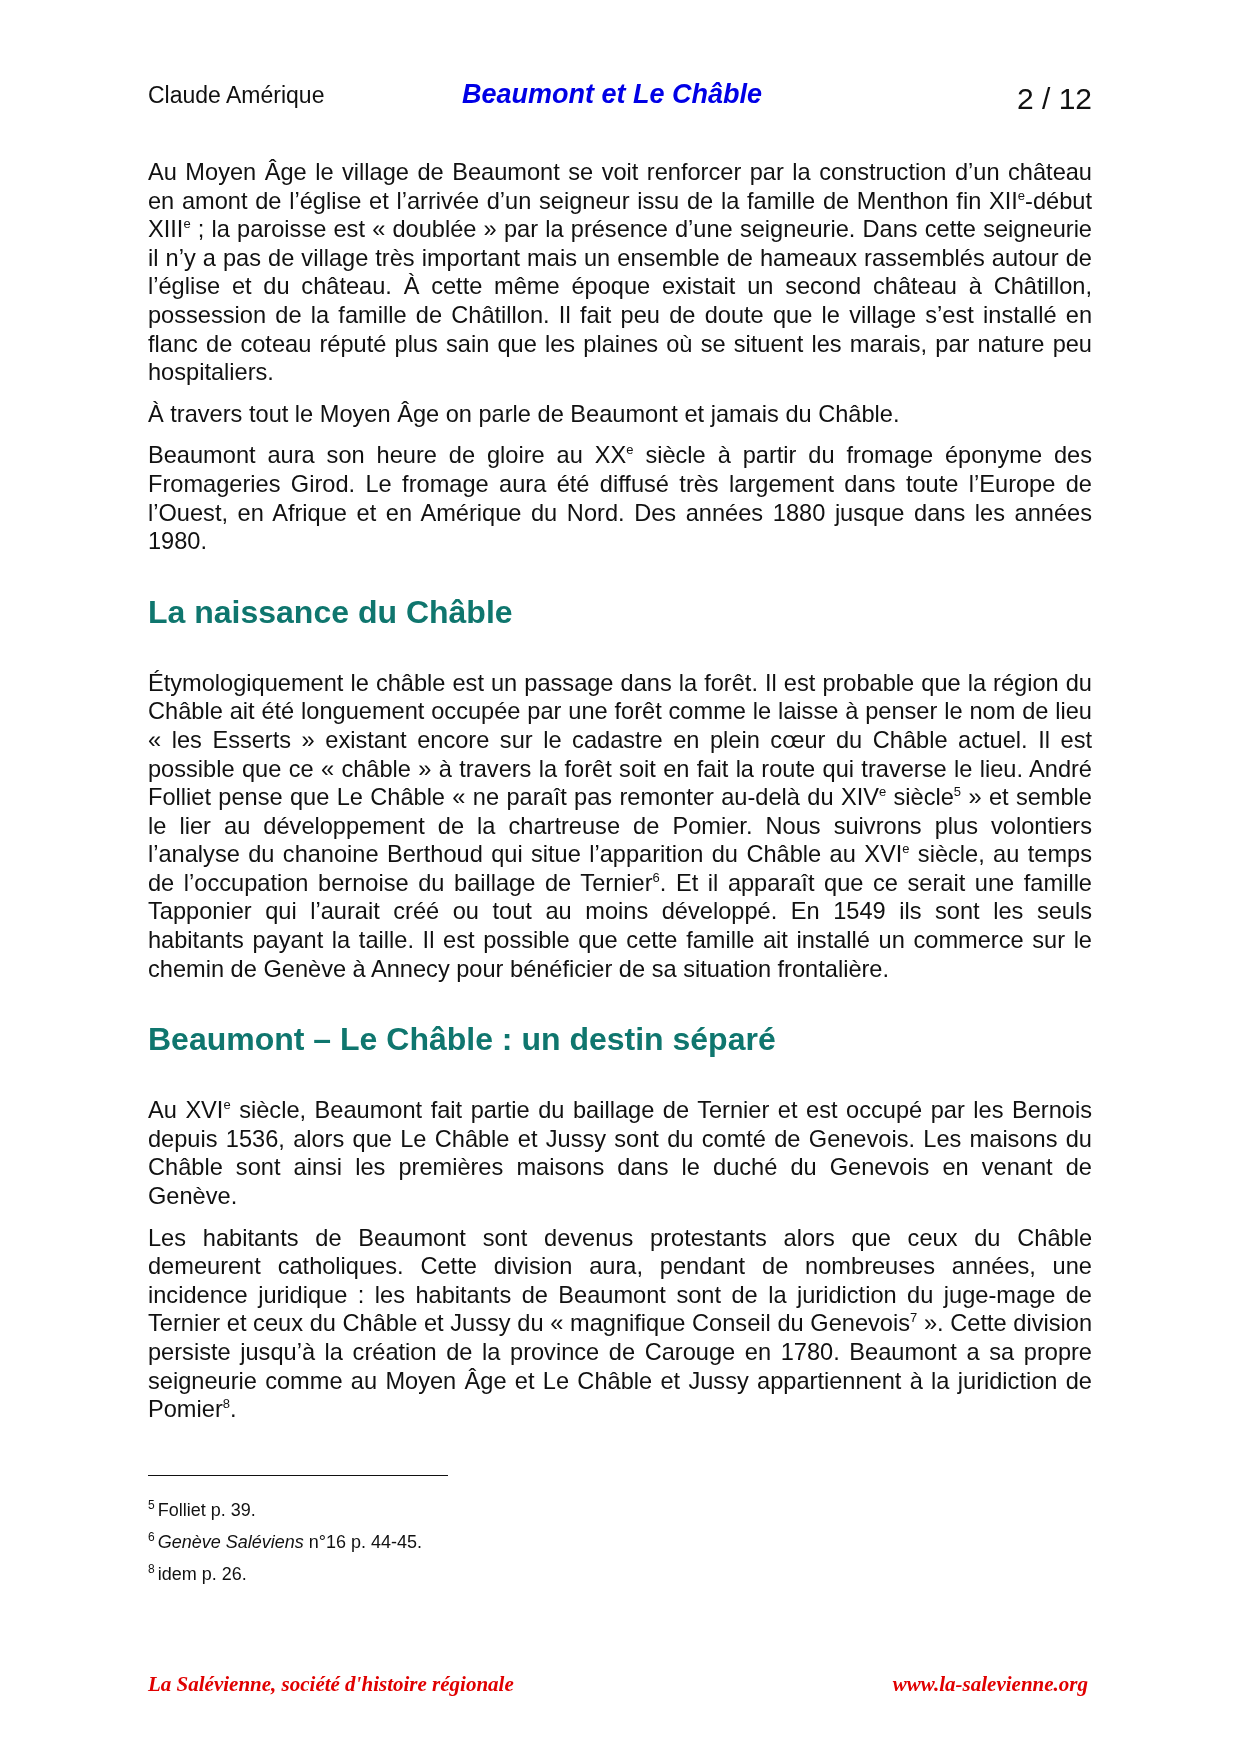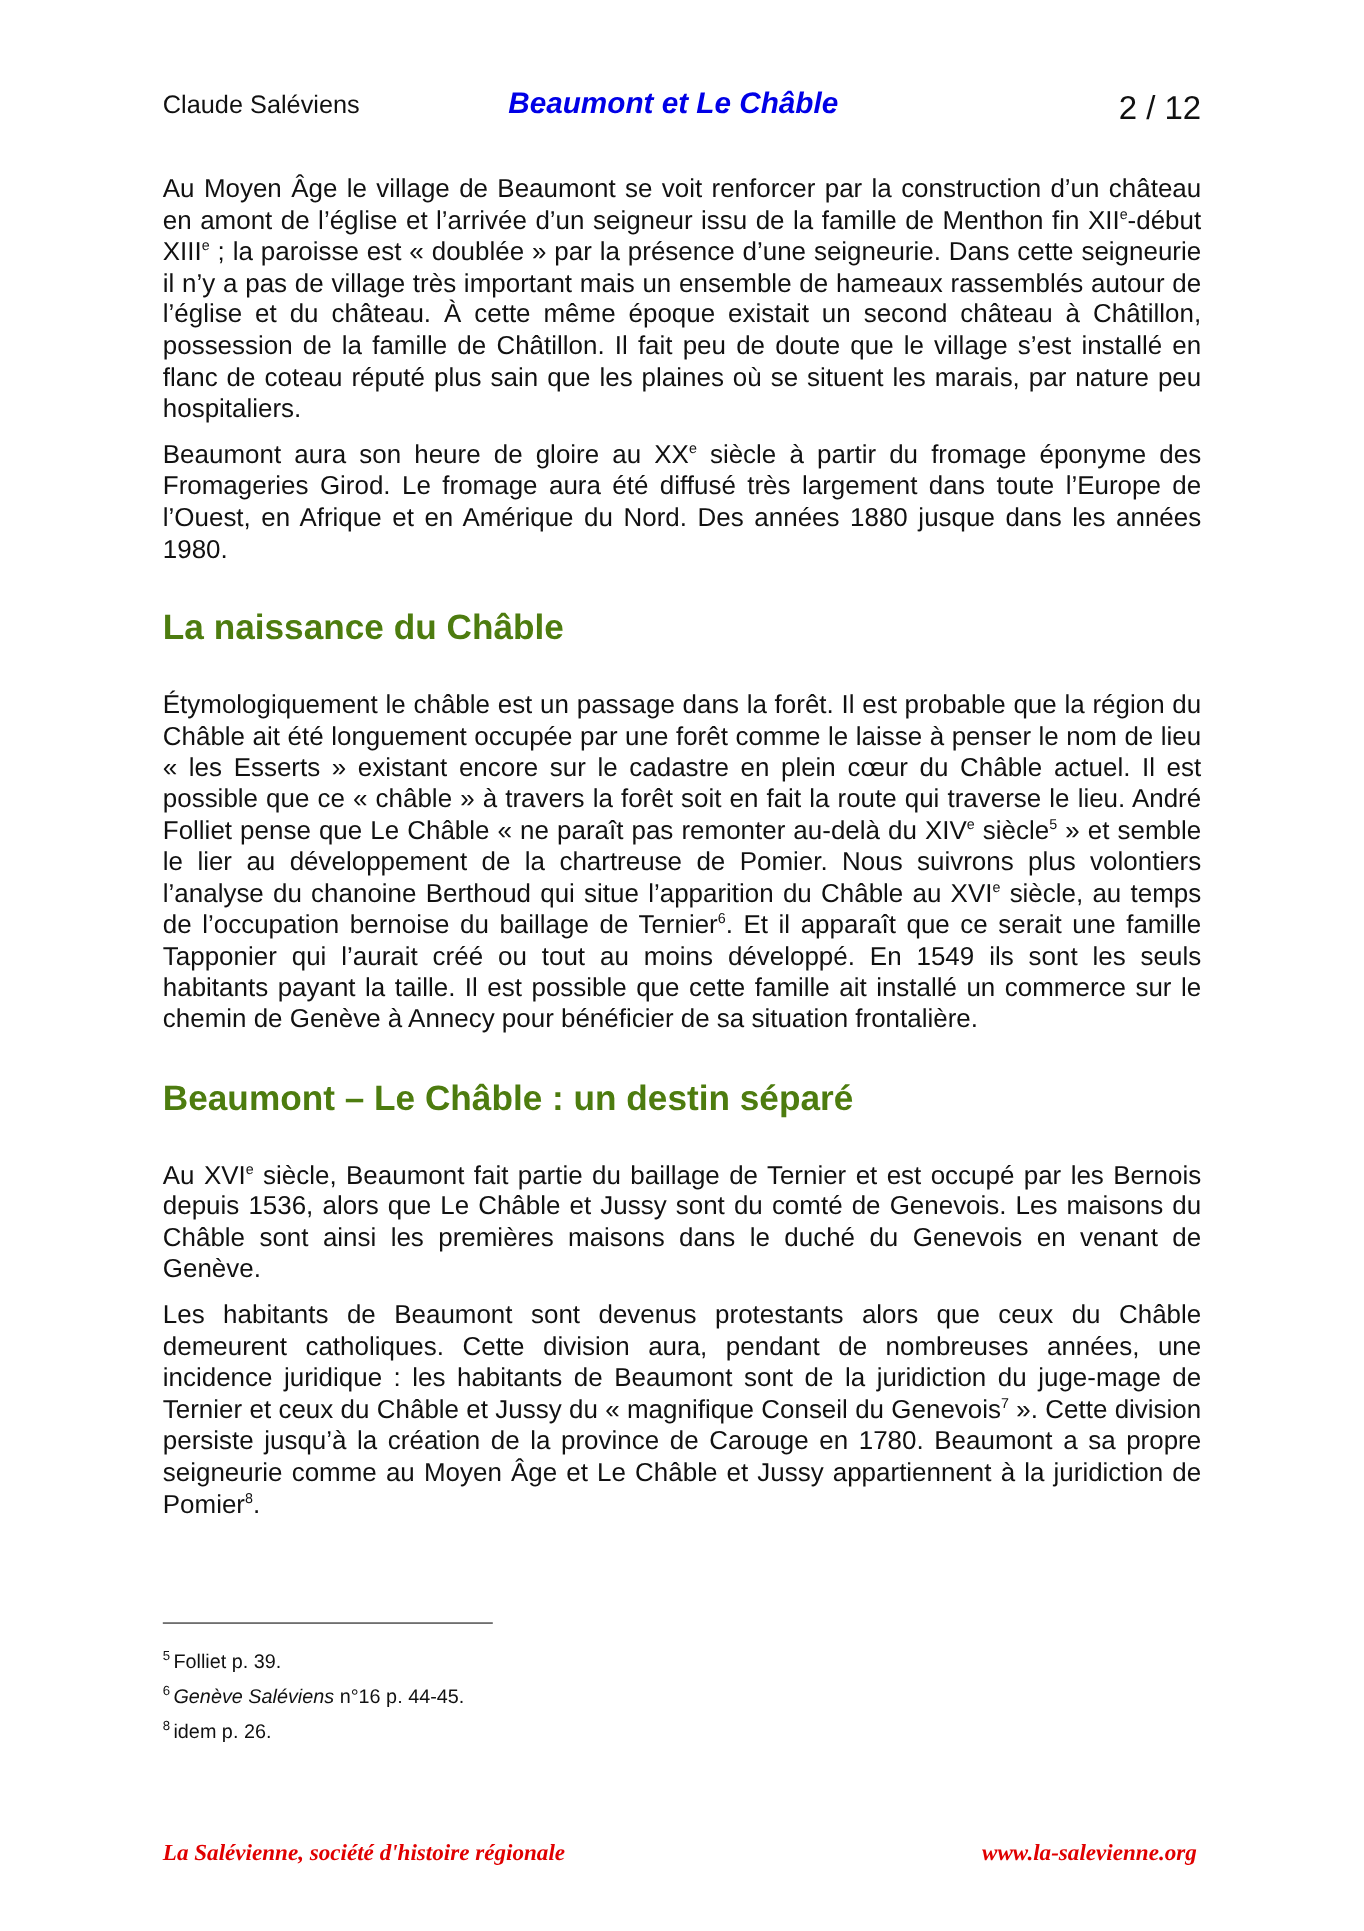--- a/index.html
+++ b/index.html
@@ -7,47 +7,48 @@
          font-family: "Liberation Sans", sans-serif; color: #111111; }
   .header { position: absolute; top: 82px; left: 148px; width: 944px; height: 34px; }
   .hdr-author { position: absolute; left: 0; top: 0; font-size: 23px; }
   .hdr-title { position: absolute; left: 314px; top: -3px; font-size: 27px; font-weight: bold;
                font-style: italic; color: #0000e6; }
   .hdr-page { position: absolute; right: 0; top: 0; font-size: 30px; }
 
   .body { position: absolute; left: 148px; top: 158px; width: 944px; }
   p.para { margin: 0 0 13px 0; font-size: 23.6px; line-height: 28.6px; text-align: justify; }
   sup { font-size: 13px; line-height: 0; vertical-align: 9px; }
-  h2.section { margin: 38px 0 39px 0; font-size: 32px; font-weight: bold; color: #4d7c0f;
+  h2.section { margin: 38px 0 39px 0; font-size: 32px; font-weight: bold; color: #0f766e;
                line-height: 36px; }
 
   .fn-sep { position: absolute; left: 148px; top: 1475px; width: 300px; height: 0;
             border-top: 1.3px solid #111; }
   .footnotes { position: absolute; left: 148px; top: 1494px; width: 600px; }
   .fn { font-size: 18px; line-height: 32px; }
   .fn sup { font-size: 12px; vertical-align: 7px; margin-right: 3px; }
   .fn em { font-style: italic; }
 
   .footer { position: absolute; left: 148px; top: 1672px; width: 940px; height: 30px;
             font-family: "Liberation Serif", serif; font-style: italic; font-weight: bold;
             color: #e00000; font-size: 21px; }
   .footer-left { position: absolute; left: 0; top: 0; }
   .footer-right { position: absolute; right: 0; top: 0; margin-left: 28px; }
 </style>
 </head>
 <body>
 
 <div class="header">
-  <span class="hdr-author">Claude Saléviens</span>
+  <span class="hdr-author">Claude Amérique</span>
   <span class="hdr-title">Beaumont et Le Châble</span>
   <span class="hdr-page">2 / 12</span>
 </div>
 
 <div class="body">
   <p class="para"><span>Au Moyen Âge le village de Beaumont se voit renforcer par la construction d’un château en amont de l’église et l’arrivée d’un seigneur issu de la famille de Menthon fin XII</span><sup>e</sup><span>-début XIII</span><sup>e</sup><span> ; la paroisse est « doublée » par la présence d’une seigneurie. Dans cette seigneurie il n’y a pas de village très important mais un ensemble de hameaux rassemblés autour de l’église et du château. À cette même époque existait un second château à Châtillon, possession de la famille de Châtillon. Il fait peu de doute que le village s’est installé en flanc de coteau réputé plus sain que les plaines où se situent les marais, par nature peu hospitaliers.</span></p>
+  <p class="para">À travers tout le Moyen Âge on parle de Beaumont et jamais du Châble.</p>
   <p class="para"><span>Beaumont aura son heure de gloire au XX</span><sup>e</sup><span> siècle à partir du fromage éponyme des Fromageries Girod. Le fromage aura été diffusé très largement dans toute l’Europe de l’Ouest, en Afrique et en Amérique du Nord. Des années 1880 jusque dans les années 1980.</span></p>
 
   <h2 class="section">La naissance du Châble</h2>
   <p class="para"><span>Étymologiquement le châble est un passage dans la forêt. Il est probable que la région du Châble ait été longuement occupée par une forêt comme le laisse à penser le nom de lieu « les Esserts » existant encore sur le cadastre en plein cœur du Châble actuel. Il est possible que ce « châble » à travers la forêt soit en fait la route qui traverse le lieu. André Folliet pense que Le Châble « ne paraît pas remonter au-delà du XIV</span><sup>e</sup><span> siècle</span><sup>5</sup><span> » et semble le lier au développement de la chartreuse de Pomier. Nous suivrons plus volontiers l’analyse du chanoine Berthoud qui situe l’apparition du Châble au XVI</span><sup>e</sup><span> siècle, au temps de l’occupation bernoise du baillage de Ternier</span><sup>6</sup><span>. Et il apparaît que ce serait une famille Tapponier qui l’aurait créé ou tout au moins développé. En 1549 ils sont les seuls habitants payant la taille. Il est possible que cette famille ait installé un commerce sur le chemin de Genève à Annecy pour bénéficier de sa situation frontalière.</span></p>
 
   <h2 class="section">Beaumont – Le Châble : un destin séparé</h2>
   <p class="para"><span>Au XVI</span><sup>e</sup><span> siècle, Beaumont fait partie du baillage de Ternier et est occupé par les Bernois depuis 1536, alors que Le Châble et Jussy sont du comté de Genevois. Les maisons du Châble sont ainsi les premières maisons dans le duché du Genevois en venant de Genève.</span></p>
   <p class="para"><span>Les habitants de Beaumont sont devenus protestants alors que ceux du Châble demeurent catholiques. Cette division aura, pendant de nombreuses années, une incidence juridique : les habitants de Beaumont sont de la juridiction du juge-mage de Ternier et ceux du Châble et Jussy du « magnifique Conseil du Genevois</span><sup>7</sup><span> ». Cette division persiste jusqu’à la création de la province de Carouge en 1780. Beaumont a sa propre seigneurie comme au Moyen Âge et Le Châble et Jussy appartiennent à la juridiction de Pomier</span><sup>8</sup><span>.</span></p>
 </div>
 

